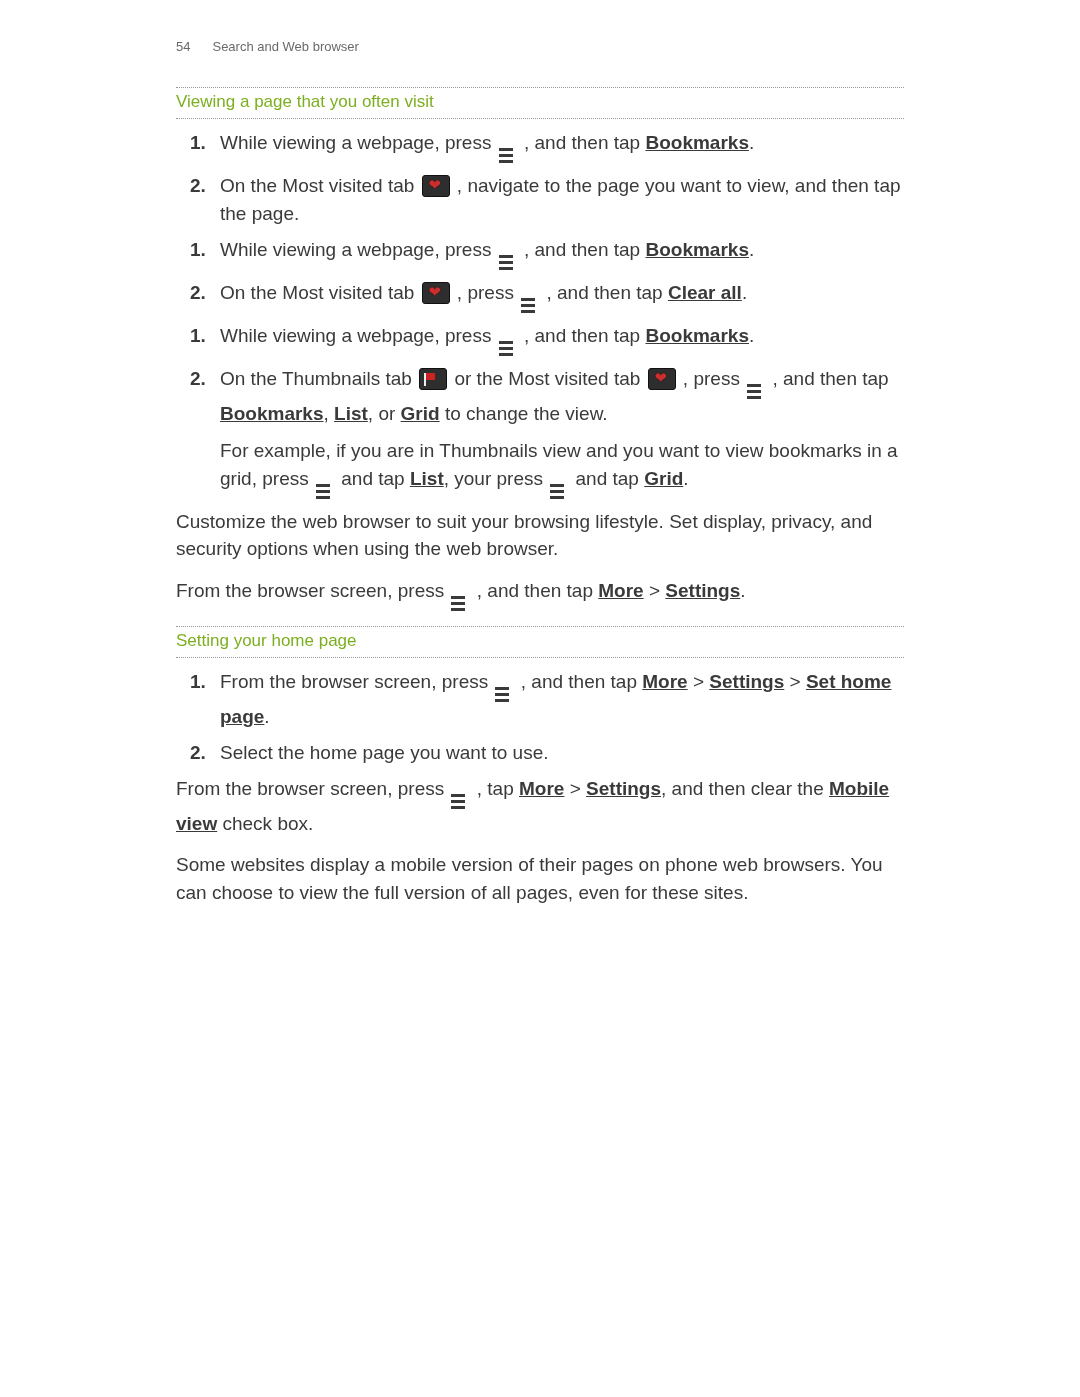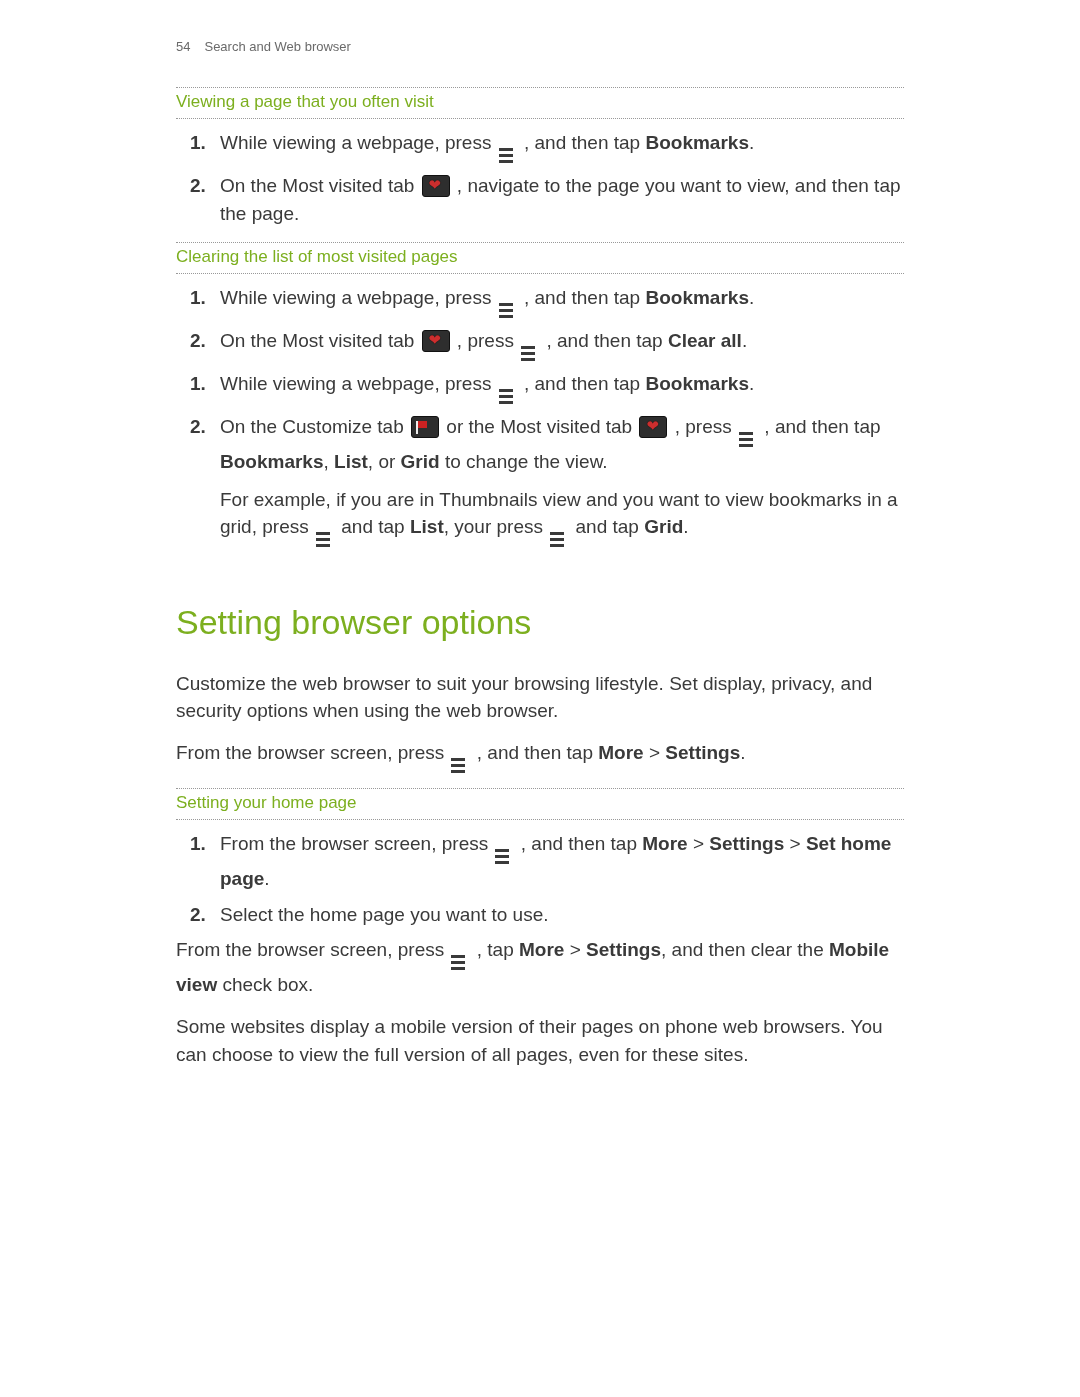--- a/index.html
+++ b/index.html
@@ -11,21 +11,21 @@
       color: #3a3a3a;
       font-size: 19px;
       line-height: 1.45;
     }
     .page {
       padding: 38px 176px 40px 176px;
     }
     .header {
       display: flex;
       align-items: baseline;
-      gap: 14px;
+      gap: 22px;
       margin-bottom: 30px;
       font-size: 13px;
       color: #6a6a6a;
     }
     .page-num { }
     .sec-heading {
       font-family: "Segoe UI Light", "Segoe UI", "Helvetica Neue", Arial, sans-serif;
       font-weight: 300;
       font-size: 17px;
       color: #7caf1f;
@@ -58,21 +58,21 @@
       margin: 10px 0 8px 44px;
     }
     .big-heading {
       font-family: "Segoe UI Light", "Segoe UI", "Helvetica Neue", Arial, sans-serif;
       font-weight: 300;
       font-size: 34px;
       color: #7caf1f;
       margin-top: 50px;
       margin-bottom: 22px;
     }
-    .bold { font-weight: 600; }
+    .bold { font-weight: 600; text-decoration: underline; }
     .body-p { margin: 0 0 14px 0; }
     .menu-icon {
       display: inline-flex;
       flex-direction: column;
       justify-content: center;
       gap: 3px;
       width: 18px;
       height: 17px;
       vertical-align: -2px;
       margin: 0 2px;
@@ -140,21 +140,20 @@
           <span></span>
           <span></span>
           <span></span>
         </span><span> , and then tap </span><span class="bold">Bookmarks</span><span>.</span>
     </li>
     <li>
       <span>On the Most visited tab </span><span class="tab-icon heart"></span><span> , navigate to the page you want to view, and then tap the page.</span>
     </li>
   </ol>
 
-  <div class="sec-heading">Clearing the list of most visited pages</div>
   <ol>
     <li>
       <span>While viewing a webpage, press </span><span class="menu-icon">
           <span></span>
           <span></span>
           <span></span>
         </span><span> , and then tap </span><span class="bold">Bookmarks</span><span>.</span>
     </li>
     <li>
       <span>On the Most visited tab </span><span class="tab-icon heart"></span><span> , press </span><span class="menu-icon">
@@ -167,40 +166,39 @@
 
   <ol>
     <li>
       <span>While viewing a webpage, press </span><span class="menu-icon">
           <span></span>
           <span></span>
           <span></span>
         </span><span> , and then tap </span><span class="bold">Bookmarks</span><span>.</span>
     </li>
     <li>
-      <span>On the Customize tab </span><span class="tab-icon flag"></span><span> or the Most visited tab </span><span class="tab-icon heart"></span><span> , press </span><span class="menu-icon">
+      <span>On the Thumbnails tab </span><span class="tab-icon flag"></span><span> or the Most visited tab </span><span class="tab-icon heart"></span><span> , press </span><span class="menu-icon">
           <span></span>
           <span></span>
           <span></span>
         </span><span> , and then tap </span><span class="bold">Bookmarks</span><span>, </span><span class="bold">List</span><span>, or </span><span class="bold">Grid</span><span> to change the view.</span>
     </li>
   </ol>
   <p class="p-note">
     <span>For example, if you are in Thumbnails view and you want to view bookmarks in a grid, press </span><span class="menu-icon">
         <span></span>
         <span></span>
         <span></span>
       </span><span> and tap </span><span class="bold">List</span><span>, your press </span><span class="menu-icon">
         <span></span>
         <span></span>
         <span></span>
       </span><span> and tap </span><span class="bold">Grid</span><span>.</span>
   </p>
 
-  <div class="big-heading">Setting browser options</div>
   <p class="body-p">Customize the web browser to suit your browsing lifestyle. Set display, privacy, and security options when using the web browser.</p>
   <p class="body-p">
     <span>From the browser screen, press </span><span class="menu-icon">
         <span></span>
         <span></span>
         <span></span>
       </span><span> , and then tap </span><span class="bold">More</span><span> &gt; </span><span class="bold">Settings</span><span>.</span>
   </p>
 
   <div class="sec-heading">Setting your home page</div>

